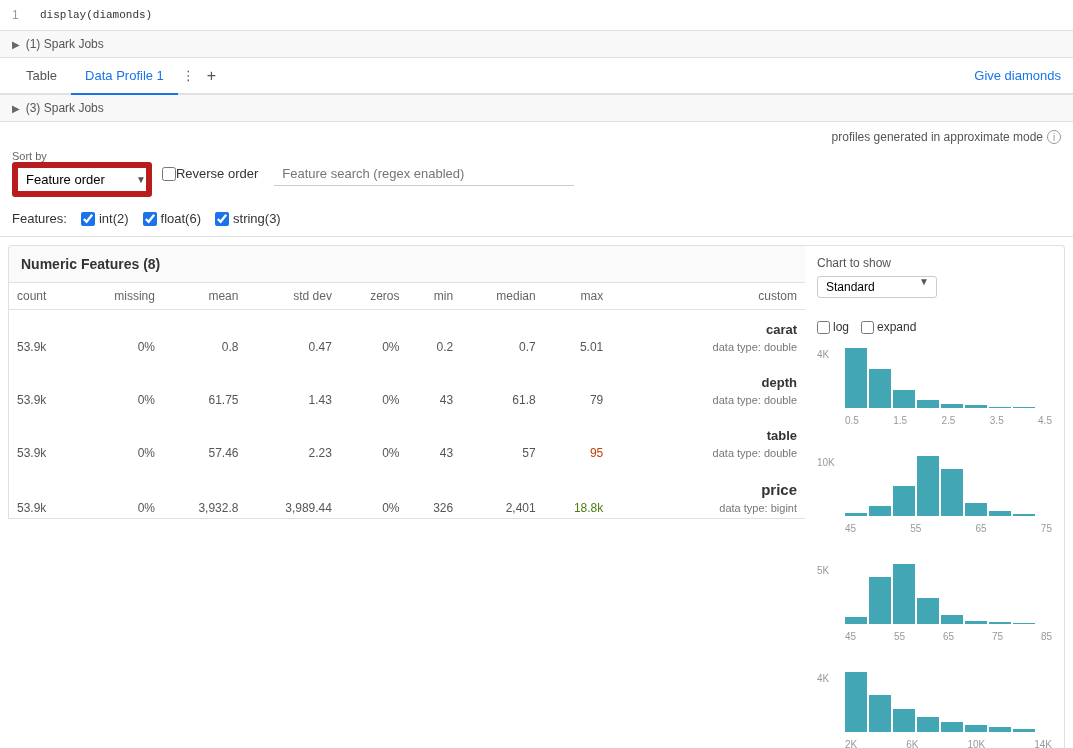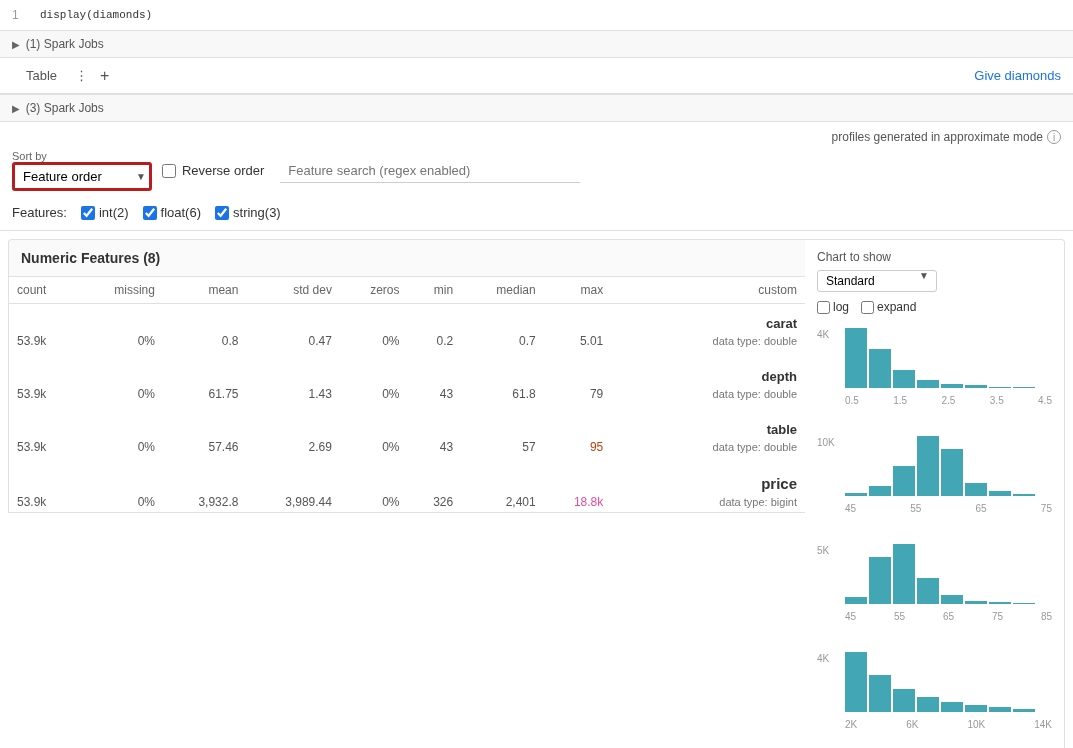--- a/index.html
+++ b/index.html
@@ -20,23 +20,23 @@
     .feedback-btn { margin-left: auto; color: #1a73e8; cursor: pointer; font-size: 13px; background: none; border: none; }
 
     .spark-jobs-bar2 { background: #f8f8f8; border-bottom: 1px solid #e0e0e0; padding: 6px 12px; display: flex; align-items: center; gap: 6px; cursor: pointer; font-size: 12px; color: #555; }
 
     .profile-header { padding: 8px 12px 0; display: flex; justify-content: flex-end; align-items: center; color: #555; font-size: 12px; gap: 4px; }
     .info-icon { display: inline-flex; align-items: center; justify-content: center; width: 14px; height: 14px; border-radius: 50%; border: 1px solid #999; color: #999; font-size: 10px; cursor: pointer; }
 
     .sort-row { padding: 6px 12px 8px; display: flex; align-items: center; gap: 16px; flex-wrap: wrap; }
     .sort-label { font-size: 11px; color: #666; margin-right: 4px; }
     .sort-select-wrapper { display: flex; align-items: center; gap: 4px; }
-    .sort-select { border: 3px solid #b91c1c; border-radius: 3px; padding: 4px 24px 4px 8px; font-size: 13px; background: #fff; appearance: none; -webkit-appearance: none; cursor: pointer; min-width: 140px; }
+    .sort-select { border: 6px solid #b91c1c; border-radius: 3px; padding: 4px 24px 4px 8px; font-size: 13px; background: #fff; appearance: none; -webkit-appearance: none; cursor: pointer; min-width: 140px; }
     .select-arrow { margin-left: -20px; pointer-events: none; color: #555; font-size: 10px; }
-    .reverse-check { display: flex; align-items: center; gap: 6px; cursor: pointer; font-size: 13px; }
+    .reverse-check { display: flex; align-items: center; cursor: pointer; font-size: 13px; }
     .reverse-check input { width: 14px; height: 14px; }
     .feature-search { flex: 1; max-width: 300px; border: none; border-bottom: 1px solid #ccc; padding: 4px 8px; font-size: 13px; color: #999; outline: none; }
 
     .features-row { padding: 6px 12px 10px; display: flex; align-items: center; gap: 14px; font-size: 13px; color: #333; border-bottom: 1px solid #e0e0e0; }
     .features-label { font-weight: 500; }
     .feature-check { display: flex; align-items: center; gap: 4px; cursor: pointer; }
     .feature-check input[type=checkbox] { accent-color: #1a73e8; width: 14px; height: 14px; }
 
     .data-table { width: 100%; border-collapse: collapse; font-size: 12px; }
     .data-table th { text-align: right; padding: 6px 8px; color: #666; font-weight: 500; border-bottom: 1px solid #e0e0e0; }
@@ -51,20 +51,21 @@
   <span class="code-text">display(diamonds)</span>
 </div>
 
 <div class="spark-jobs-bar">
   <span class="spark-arrow">▶</span>
   <span>(1) Spark Jobs</span>
 </div>
 
 <div class="tabs-bar">
   <div class="tab-item">Table</div>
+  <div class="tab-item active">Data Profile 1</div>
   <div class="tab-dots">⋮</div>
   <div class="tab-add">+</div>
   <button class="feedback-btn">Give diamonds</button>
 </div>
 
 <div class="spark-jobs-bar2">
   <span class="spark-arrow">▶</span>
   <span>(3) Spark Jobs</span>
 </div>
 
@@ -163,51 +164,51 @@
           <tr>
             <td colspan="9" style="height:6px;"></td>
           </tr>
           <tr>
             <td colspan="9" style="padding-top:12px; padding-bottom:0; font-weight:600; font-size:13px; color:#333; padding-left:8px;">table</td>
           </tr>
           <tr>
     <td style="text-align:left; padding-left:8px; font-size:12px; color:#555;">53.9k</td>
     <td style="font-size:12px; color:#555;">0%</td>
     <td style="font-size:12px; color:#555;">57.46</td>
-    <td style="font-size:12px; color:#555;">2.69</td>
+    <td style="font-size:12px; color:#555;">2.23</td>
     <td style="font-size:12px; color:#555;">0%</td>
     <td style="font-size:12px; color:#555;">43</td>
     <td style="font-size:12px; color:#555;">57</td>
     <td style="font-size:12px; color:#c2410c;">95</td>
     <td style="font-size:11px; color:#777; text-align:right; padding-right:8px;">data type: double</td>
   </tr>
           <tr>
             <td colspan="9" style="height:6px;"></td>
           </tr>
           <tr>
             <td colspan="9" style="padding-top:12px; padding-bottom:0; font-weight:600; font-size:15px; color:#333; padding-left:8px;">price</td>
           </tr>
           <tr>
     <td style="text-align:left; padding-left:8px; font-size:12px; color:#555;">53.9k</td>
     <td style="font-size:12px; color:#555;">0%</td>
     <td style="font-size:12px; color:#555;">3,932.8</td>
     <td style="font-size:12px; color:#555;">3,989.44</td>
     <td style="font-size:12px; color:#555;">0%</td>
     <td style="font-size:12px; color:#555;">326</td>
     <td style="font-size:12px; color:#555;">2,401</td>
-    <td style="font-size:12px; color:#ec4899;">18.8k</td>
+    <td style="font-size:12px; color:#4d7c0f;">18.8k</td>
     <td style="font-size:11px; color:#777; text-align:right; padding-right:8px;">data type: bigint</td>
   </tr>
         </tbody>
     </table>
   </div>
 
   <div style="width:260px; flex-shrink:0; border:1px solid #e0e0e0; border-radius:0 4px 0 0; border-left:none; padding:10px 12px;">
     <div style="font-size:12px; color:#555; margin-bottom:6px;">Chart to show</div>
-    <div style="display:flex; align-items:flex-start; margin-bottom:8px;">
+    <div style="display:flex; align-items:flex-start; margin-bottom:22px;">
       <select style="border:1px solid #ccc; border-radius:3px; padding:3px 24px 3px 8px; font-size:12px; appearance:none; -webkit-appearance:none; background:#fff; cursor:pointer; min-width:120px;">
         <option>Standard</option>
         <option>Histogram</option>
         <option>Box plot</option>
       </select>
       <span style="margin-left:-18px; pointer-events:none; color:#555; font-size:10px;">▼</span>
     </div>
     <div style="display:flex; align-items:center; gap:12px; margin-bottom:12px; font-size:12px;">
       <label style="display:flex;align-items:center;gap:3px;cursor:pointer;">
         <input type="checkbox" style="">

